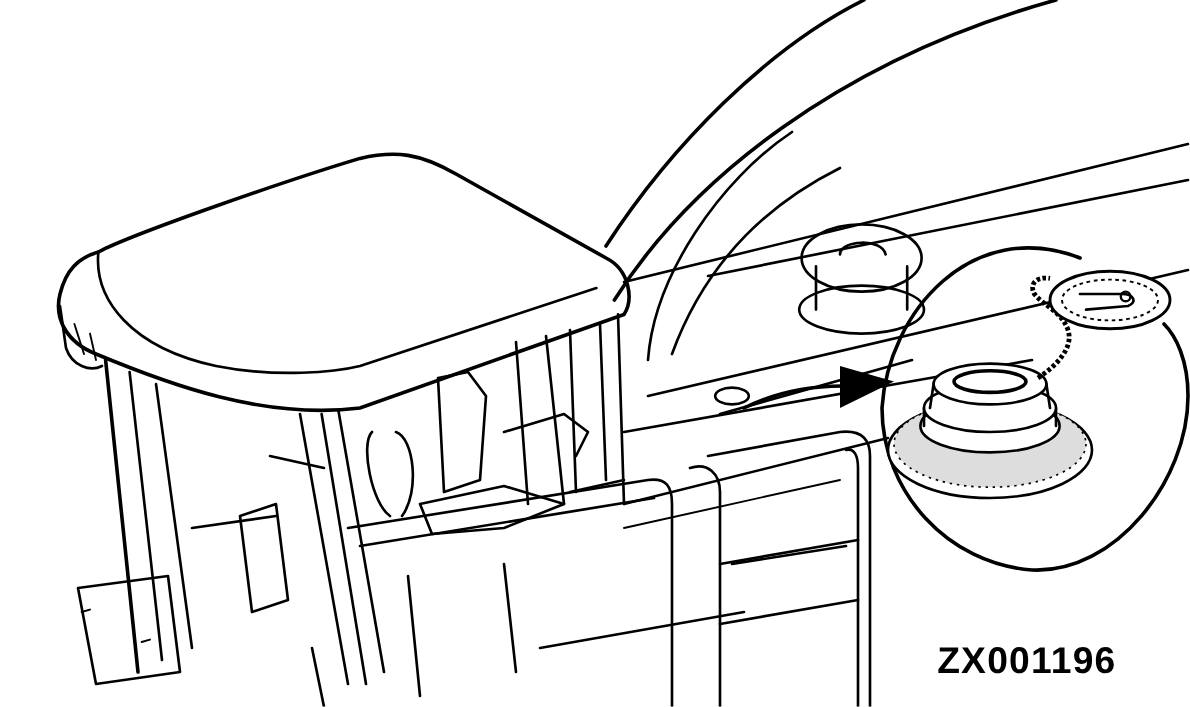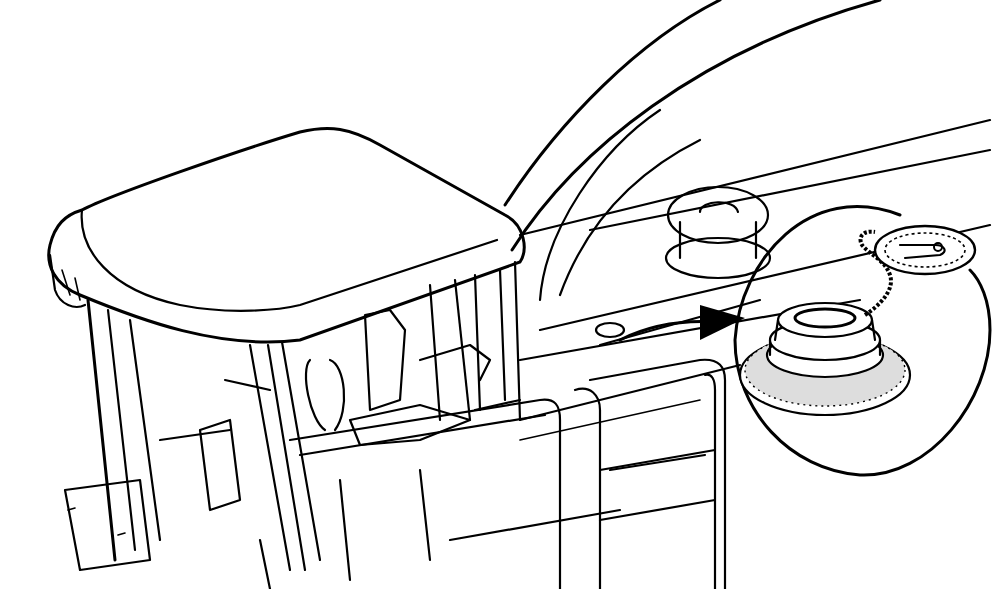--- a/index.html
+++ b/index.html
@@ -119,13 +119,14 @@
   </g>
 
   <g>
     <ellipse cx="925" cy="250" rx="50" ry="24" fill="#fff" stroke="#000" stroke-width="2.4"></ellipse>
     <ellipse cx="925" cy="250" rx="40" ry="17" fill="none" stroke="#000" stroke-width="1.6" stroke-dasharray="3 3"></ellipse>
     <path class="ln" d="M900 245 L935 245 C945 245 948 252 940 255 L905 258"></path>
     <circle cx="938" cy="247" r="4" fill="none" stroke="#000" stroke-width="2"></circle>
   </g>
 </svg>
 
+<div class="label">ZX001196</div>
 </div>
 
 </body></html>

